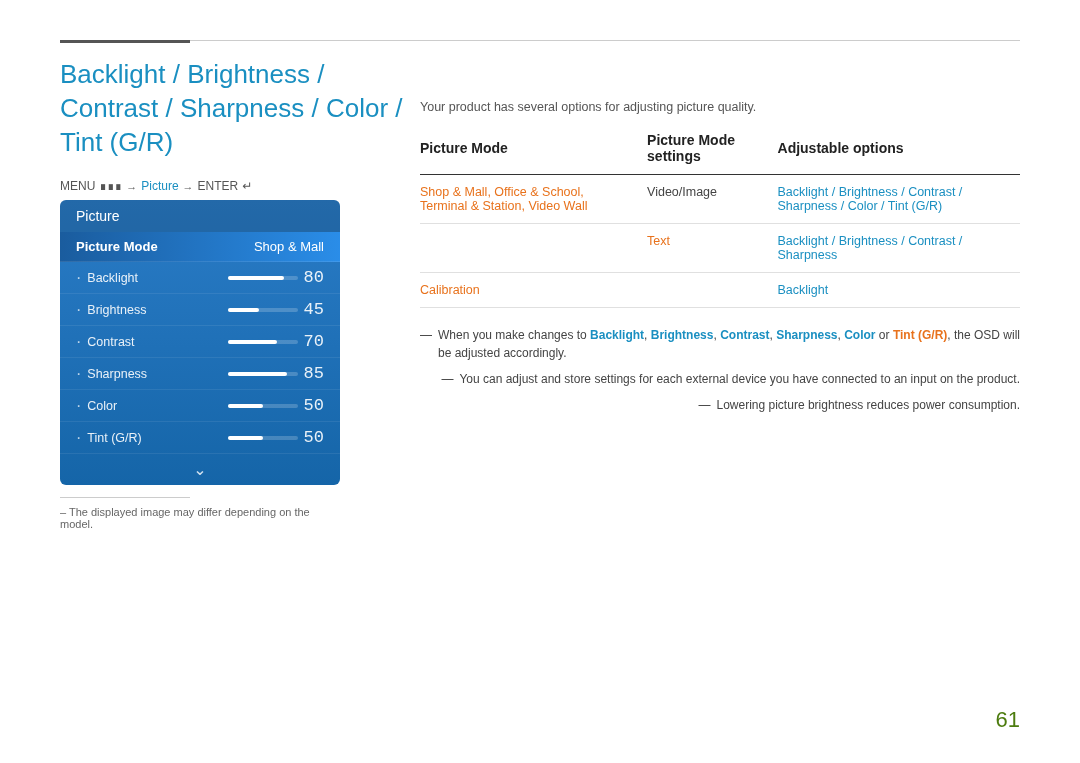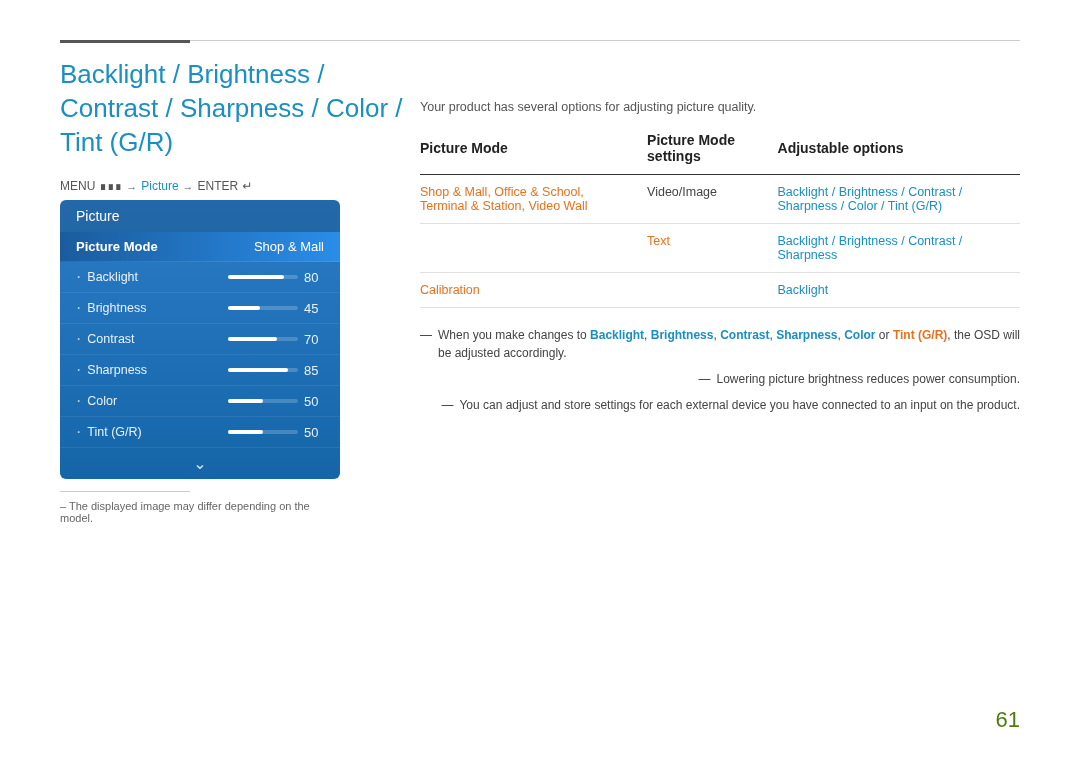--- a/index.html
+++ b/index.html
@@ -141,23 +141,24 @@
       position: relative;
       overflow: visible;
     }
     .slider-fill {
       height: 100%;
       background: #ffffff;
       border-radius: 2px;
     }
     .slider-value {
       color: rgba(255,255,255,0.9);
-      font-size: 13px;
+      font-size: 17px;
       min-width: 20px;
       text-align: left;
+      font-family: Liberation Mono, monospace;
     }
 
     .osd-chevron {
       text-align: center;
       padding: 6px;
       color: rgba(255,255,255,0.8);
       font-size: 16px;
     }
 
     
@@ -386,22 +387,22 @@
       <td class="td-blue-link">Backlight</td>
     </tr>
         </tbody>
     </table>
 
     <div class="notes-section" id="notes-container">
     <div class="note-item">
           <span>When you make changes to <span class="note-highlight-blue">Backlight</span>, <span class="note-highlight-blue">Brightness</span>, <span class="note-highlight-blue">Contrast</span>, <span class="note-highlight-blue">Sharpness</span>, <span class="note-highlight-blue">Color</span> or <span class="note-highlight-orange">Tint (G/R)</span>, the OSD will be adjusted accordingly.</span>
         </div>
         <div class="note-item">
+          <span>You can adjust and store settings for each external device you have connected to an input on the product.</span>
+        </div>
+        <div class="note-item">
           <span>Lowering picture brightness reduces power consumption.</span>
-        </div>
-        <div class="note-item">
-          <span>You can adjust and store settings for each external device you have connected to an input on the product.</span>
         </div>
       </div>
   </div>
 
   <div class="page-number">61</div>
 </div>
 
 </body></html>

